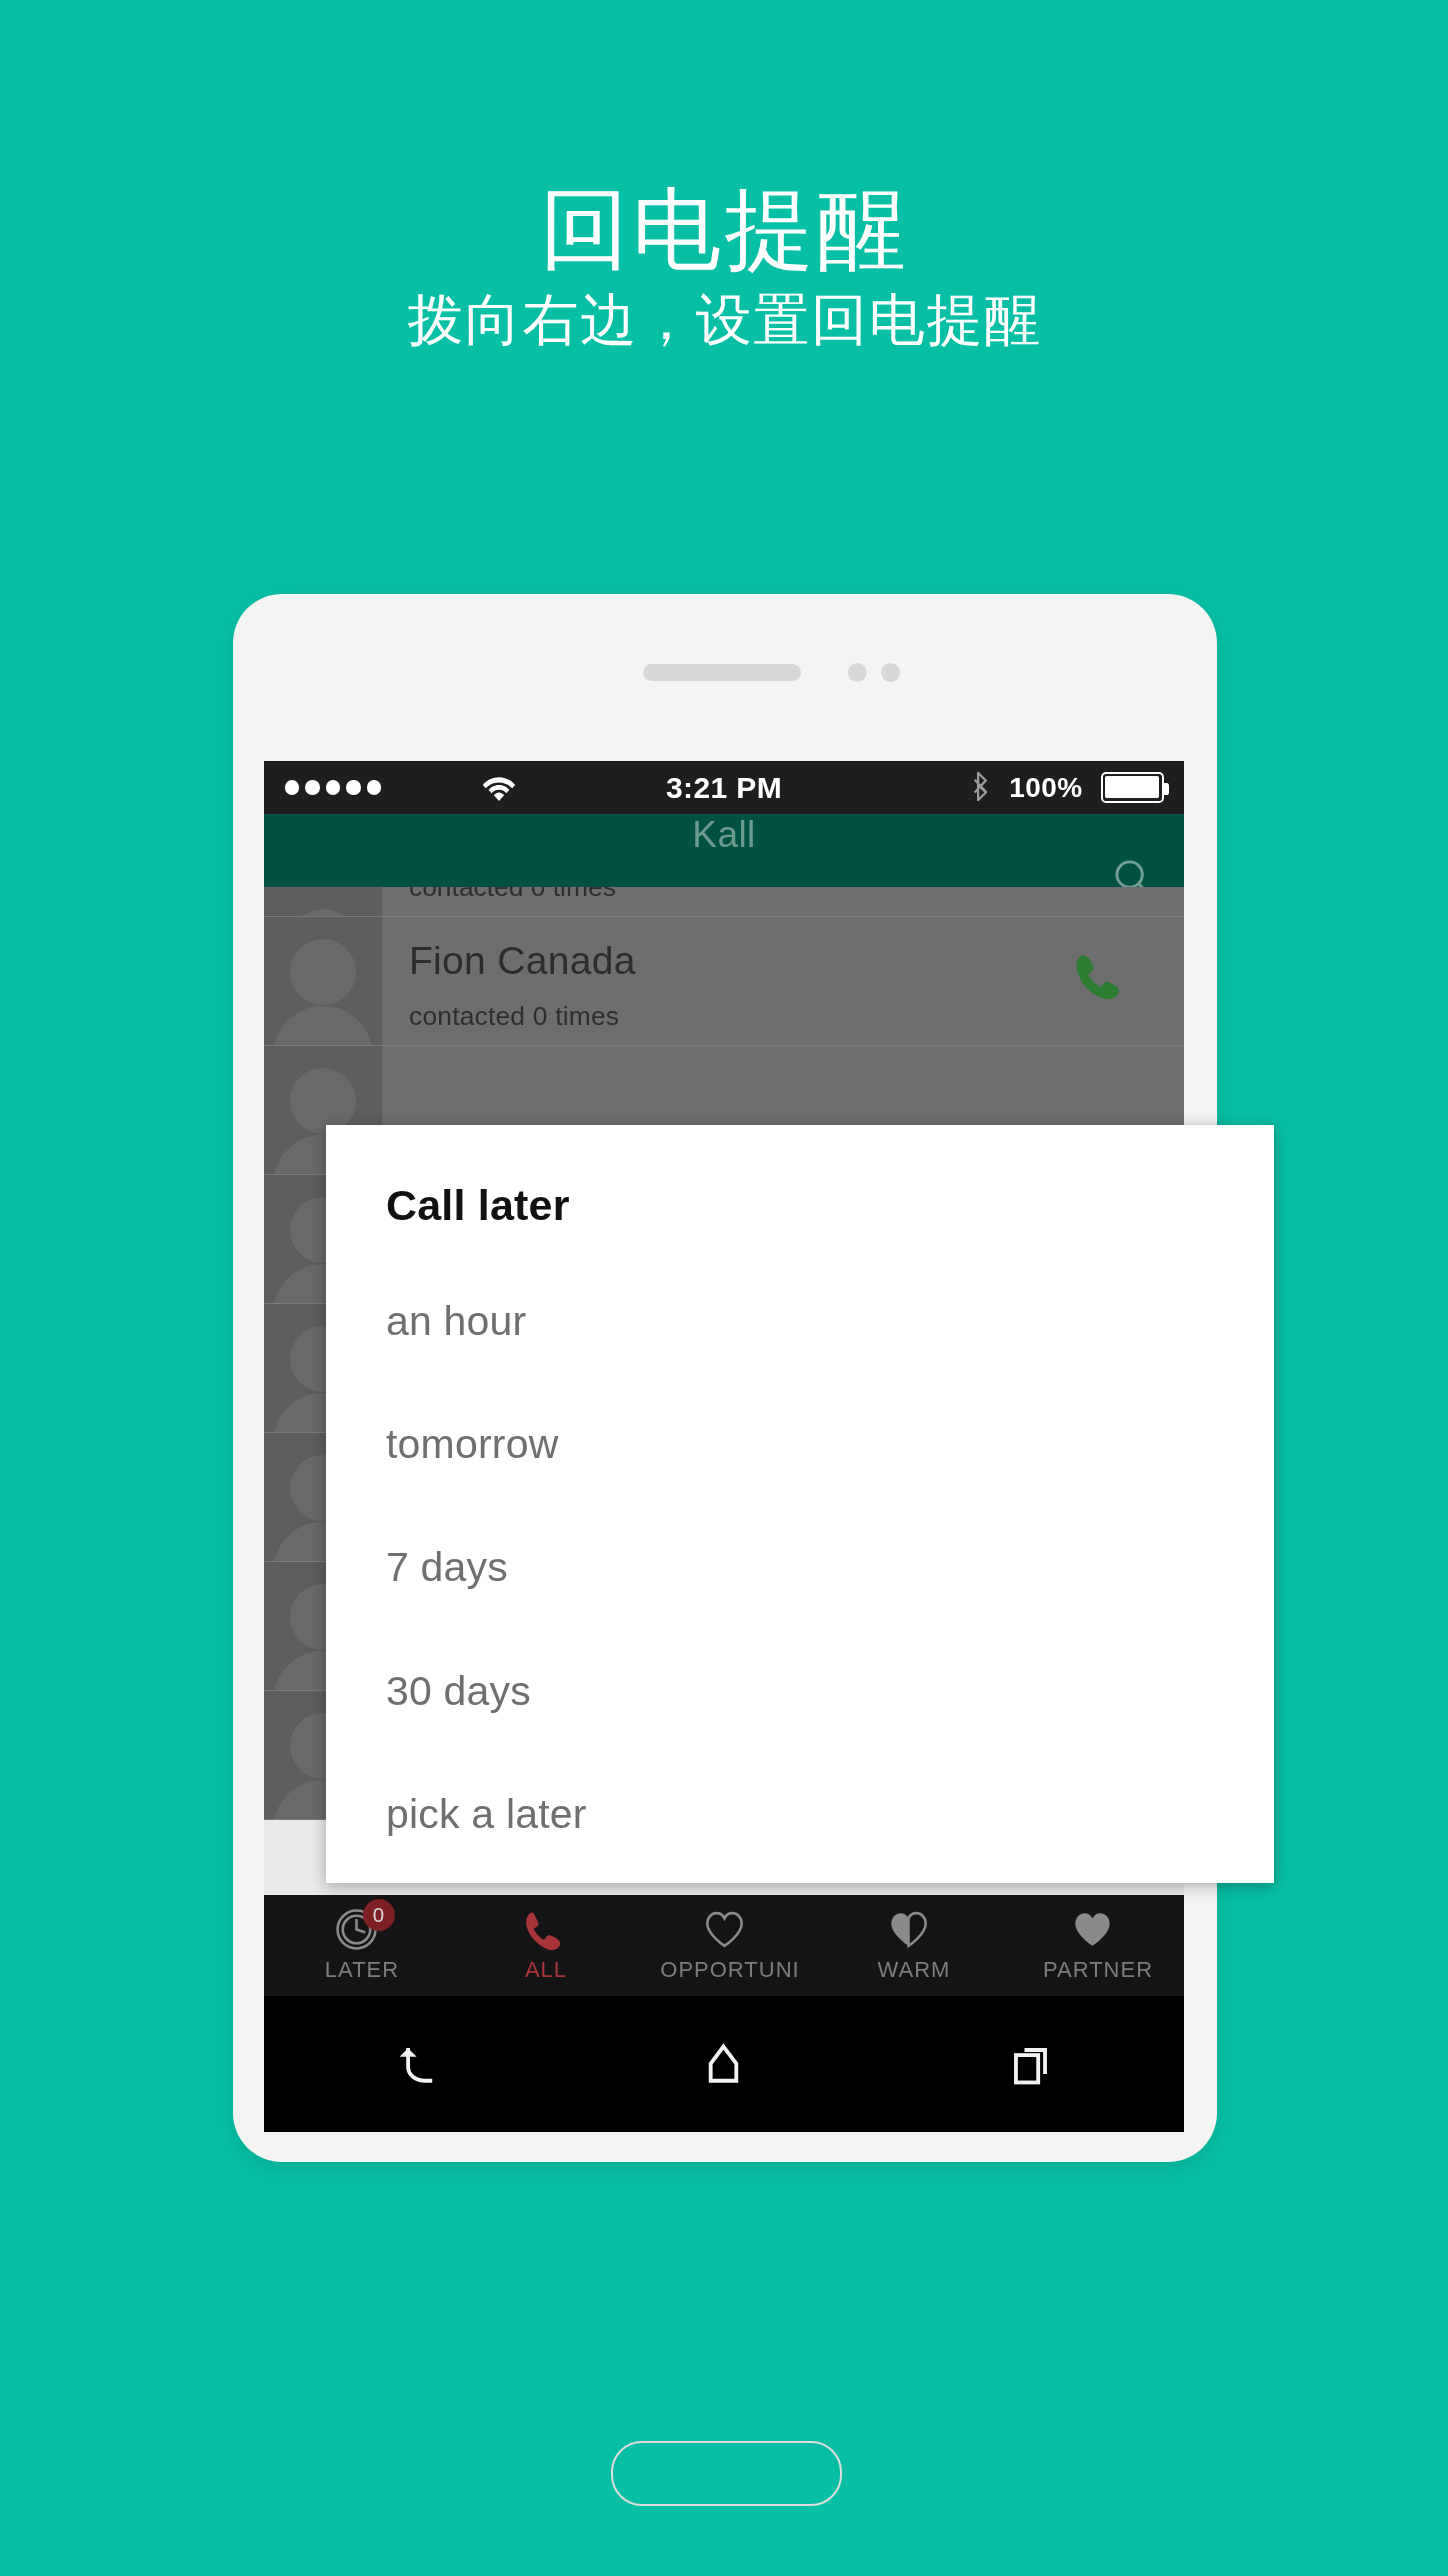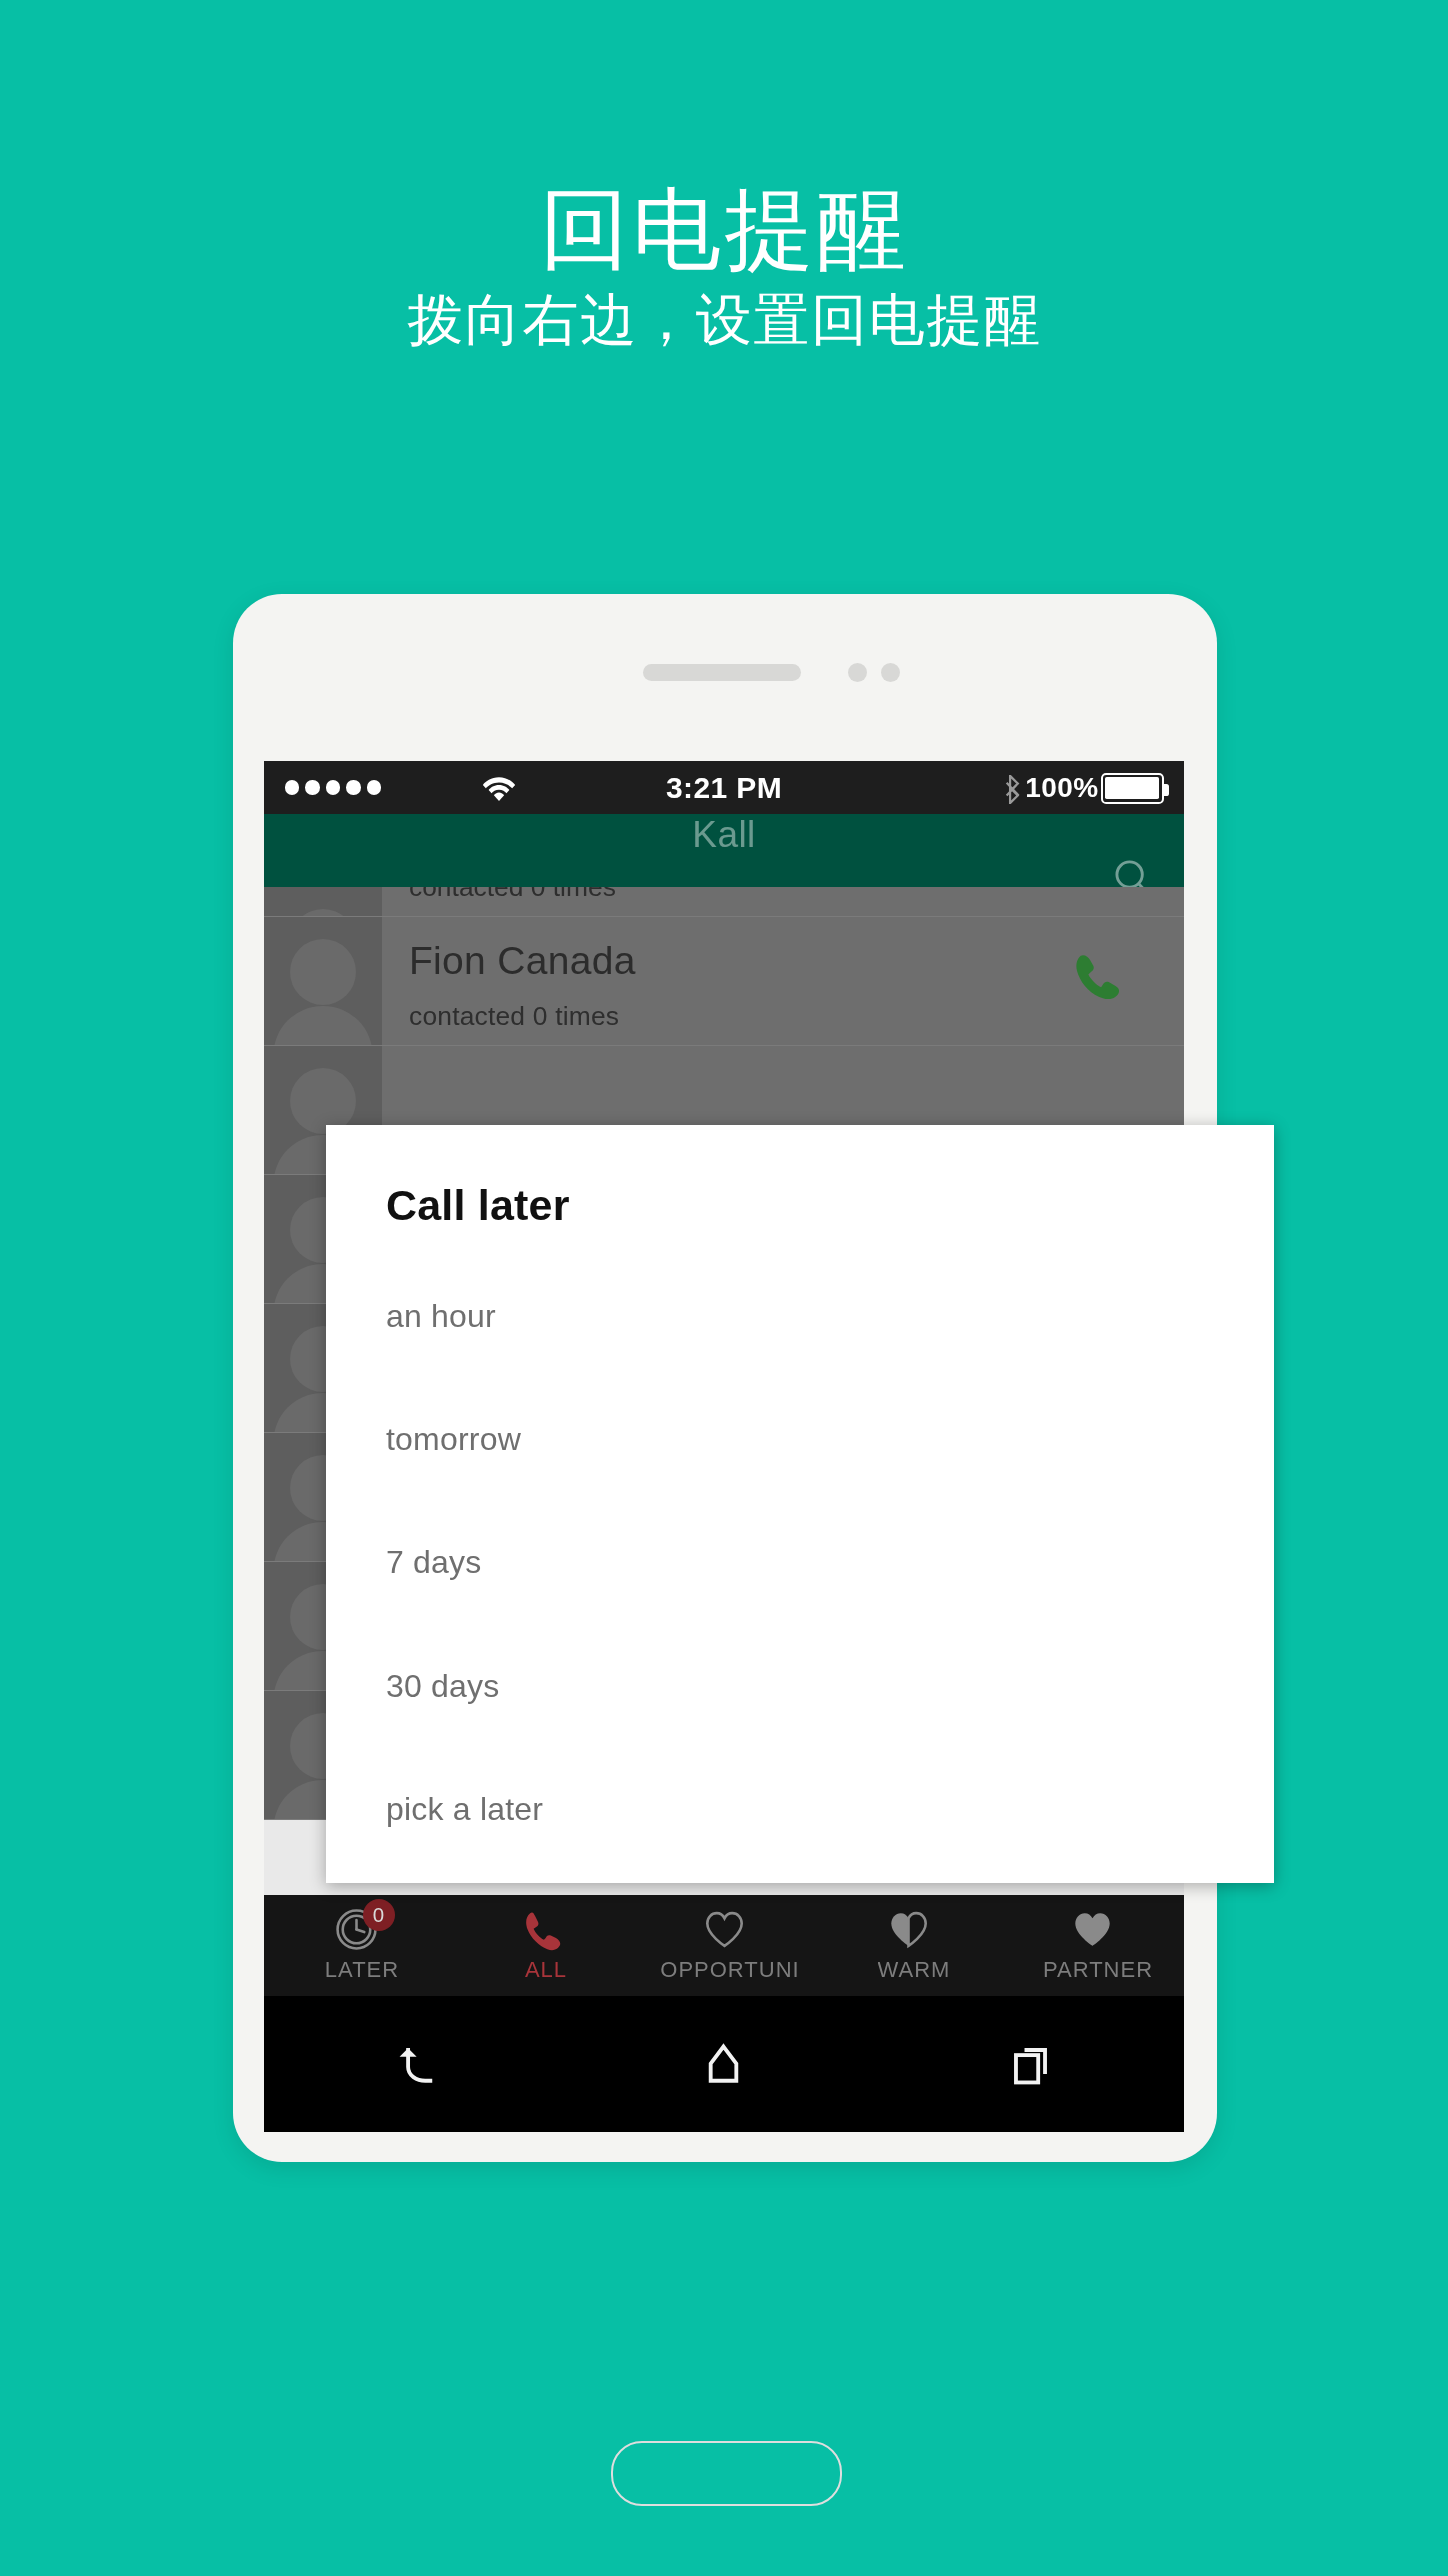--- a/index.html
+++ b/index.html
@@ -62,21 +62,21 @@
     display:flex;align-items:center;padding:0 20.5px;box-sizing:border-box;
   }
   .sb-dots{display:flex;gap:6px;align-items:center;}
   .sb-dots i{width:14.5px;height:14.5px;border-radius:50%;background:#fff;display:block;}
   .sb-wifi{margin-left:101px;width:34px;height:29px;position:relative;}
   .sb-time{
     position:absolute;left:0;right:0;text-align:center;
     font-size:30px;font-weight:700;letter-spacing:0.4px;
     font-family:"Liberation Sans",sans-serif;
   }
-  .sb-right{margin-left:auto;display:flex;align-items:flex-end;gap:2px;}
+  .sb-right{margin-left:auto;display:flex;align-items:flex-start;gap:18px;}
   .sb-bt{width:19px;height:29px;}
   .sb-pct{font-size:28px;font-weight:700;letter-spacing:0.4px;}
   .sb-batt{
     width:63px;height:31px;border:2.6px solid #fff;border-radius:5.1px;position:relative;
     box-sizing:border-box;
   }
   .sb-batt::after{
     content:"";position:absolute;right:-7.7px;top:9.4px;width:5.1px;height:12px;
     background:#fff;border-radius:0 2.6px 2.6px 0;
   }
@@ -168,21 +168,21 @@
   .dialog{
     position:absolute;left:326px;top:1125px;width:948px;height:758px;
     background:#ffffff;box-shadow:0 2.6px 15.3px rgba(0,0,0,.30);
   }
   .dlg-title{
     position:absolute;left:60px;top:56px;
     font-size:43px;font-weight:700;color:#111;letter-spacing:0.2px;
   }
   .dlg-option{
     position:absolute;left:60px;
-    font-size:32px;color:#6f6f6f;letter-spacing:0.2px;cursor:pointer;
+    font-size:41px;color:#6f6f6f;letter-spacing:0.2px;cursor:pointer;
   }
   .dlg-option.o0{top:173px;}
   .dlg-option.o1{top:296px;}
   .dlg-option.o2{top:419px;}
   .dlg-option.o3{top:543px;}
   .dlg-option.o4{top:666px;}
 </style>
 </head>
 <body>
 

